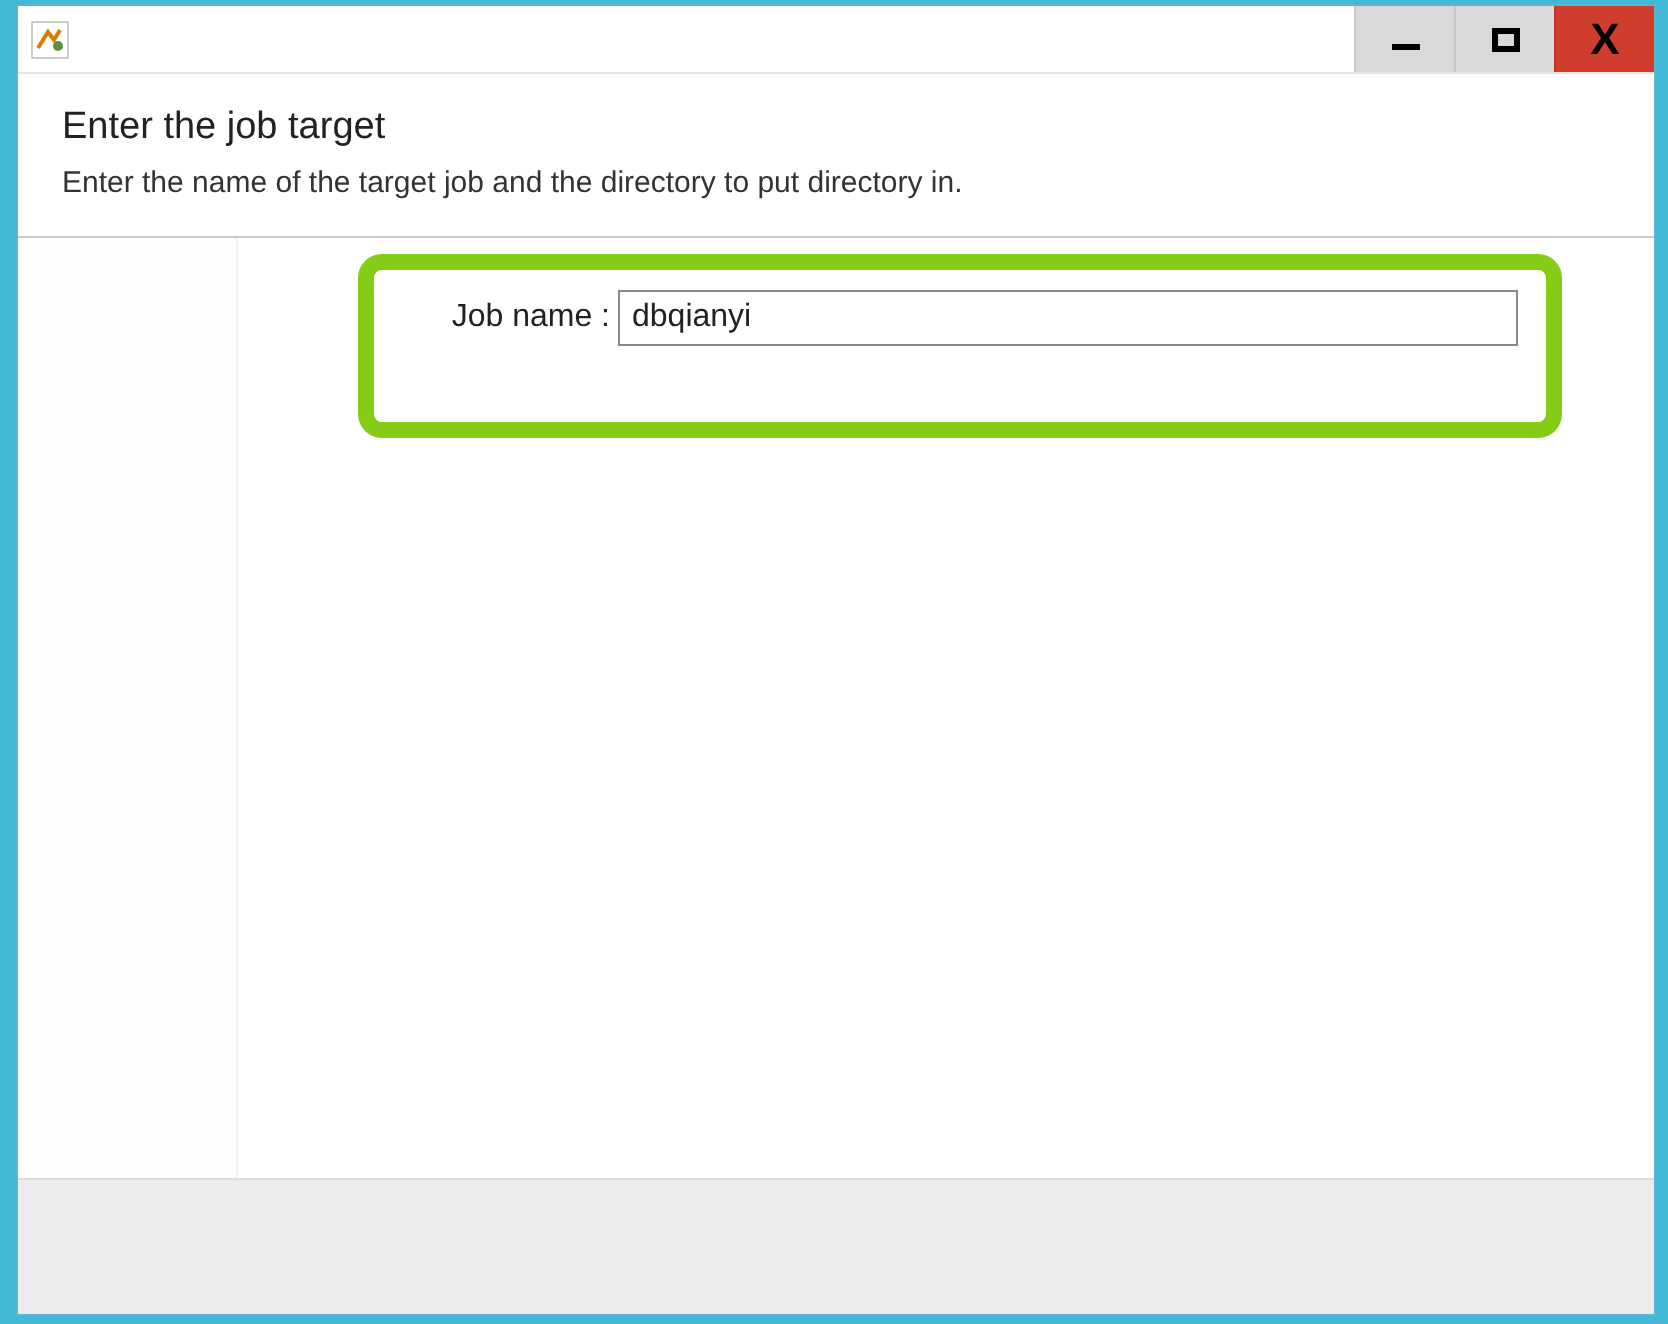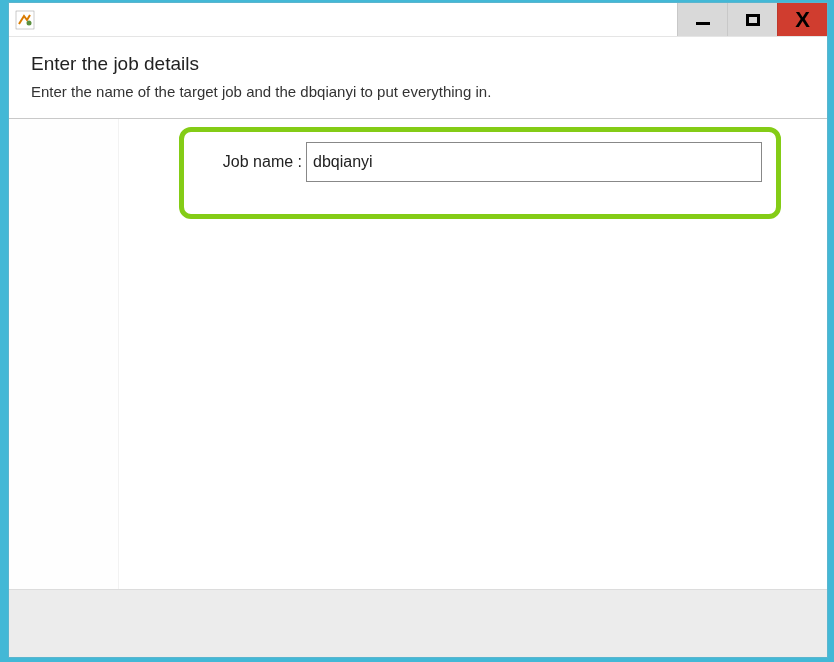--- a/index.html
+++ b/index.html
@@ -112,39 +112,39 @@
       height: 100%;
       background: #fefefe;
       border-right: 1px solid #f2f2f2;
     }
     .highlight-box {
       position: absolute;
       left: 170px;
       top: 8px;
       width: 602px;
       height: 92px;
-      border: 5px solid #84cc16;
+      border: 8px solid #84cc16;
       border-radius: 12px;
       padding: 10px 14px 10px 10px;
     }
     .form-row {
       display: flex;
       align-items: center;
       margin-bottom: 6px;
     }
     .form-label {
       width: 112px;
       text-align: right;
       font-size: 16px;
       color: #222;
       padding-right: 4px;
     }
     .form-input {
       flex: 1;
-      height: 40px;
+      height: 28px;
       border: 1px solid #888;
       padding: 2px 6px;
       font-size: 16px;
       font-family: "Segoe UI", Tahoma, sans-serif;
       color: #222;
       background: #fff;
     }
     .browse-btn {
       width: 28px;
       height: 28px;
@@ -188,22 +188,22 @@
       <div class="tb-btn tb-max">
         <span class="max-glyph"></span>
       </div>
       <div class="tb-btn tb-close">
         <span class="close-glyph">X</span>
       </div>
     </div>
   </div>
 
   <div class="header-section">
-    <div class="header-title">Enter the job details</div>
-    <div class="header-subtitle">Enter the name of the target job and the dbqianyi to put everything in.</div>
+    <div class="header-title">Enter the job target</div>
+    <div class="header-subtitle">Enter the name of the target job and the directory to put directory in.</div>
   </div>
 
   <div class="content-area">
     <div class="left-strip"></div>
     <div class="highlight-box">
       <div class="form-row">
         <div class="form-label">Job name :</div>
         <input type="text" class="form-input" value="dbqianyi" style="">
       </div>
     </div>

